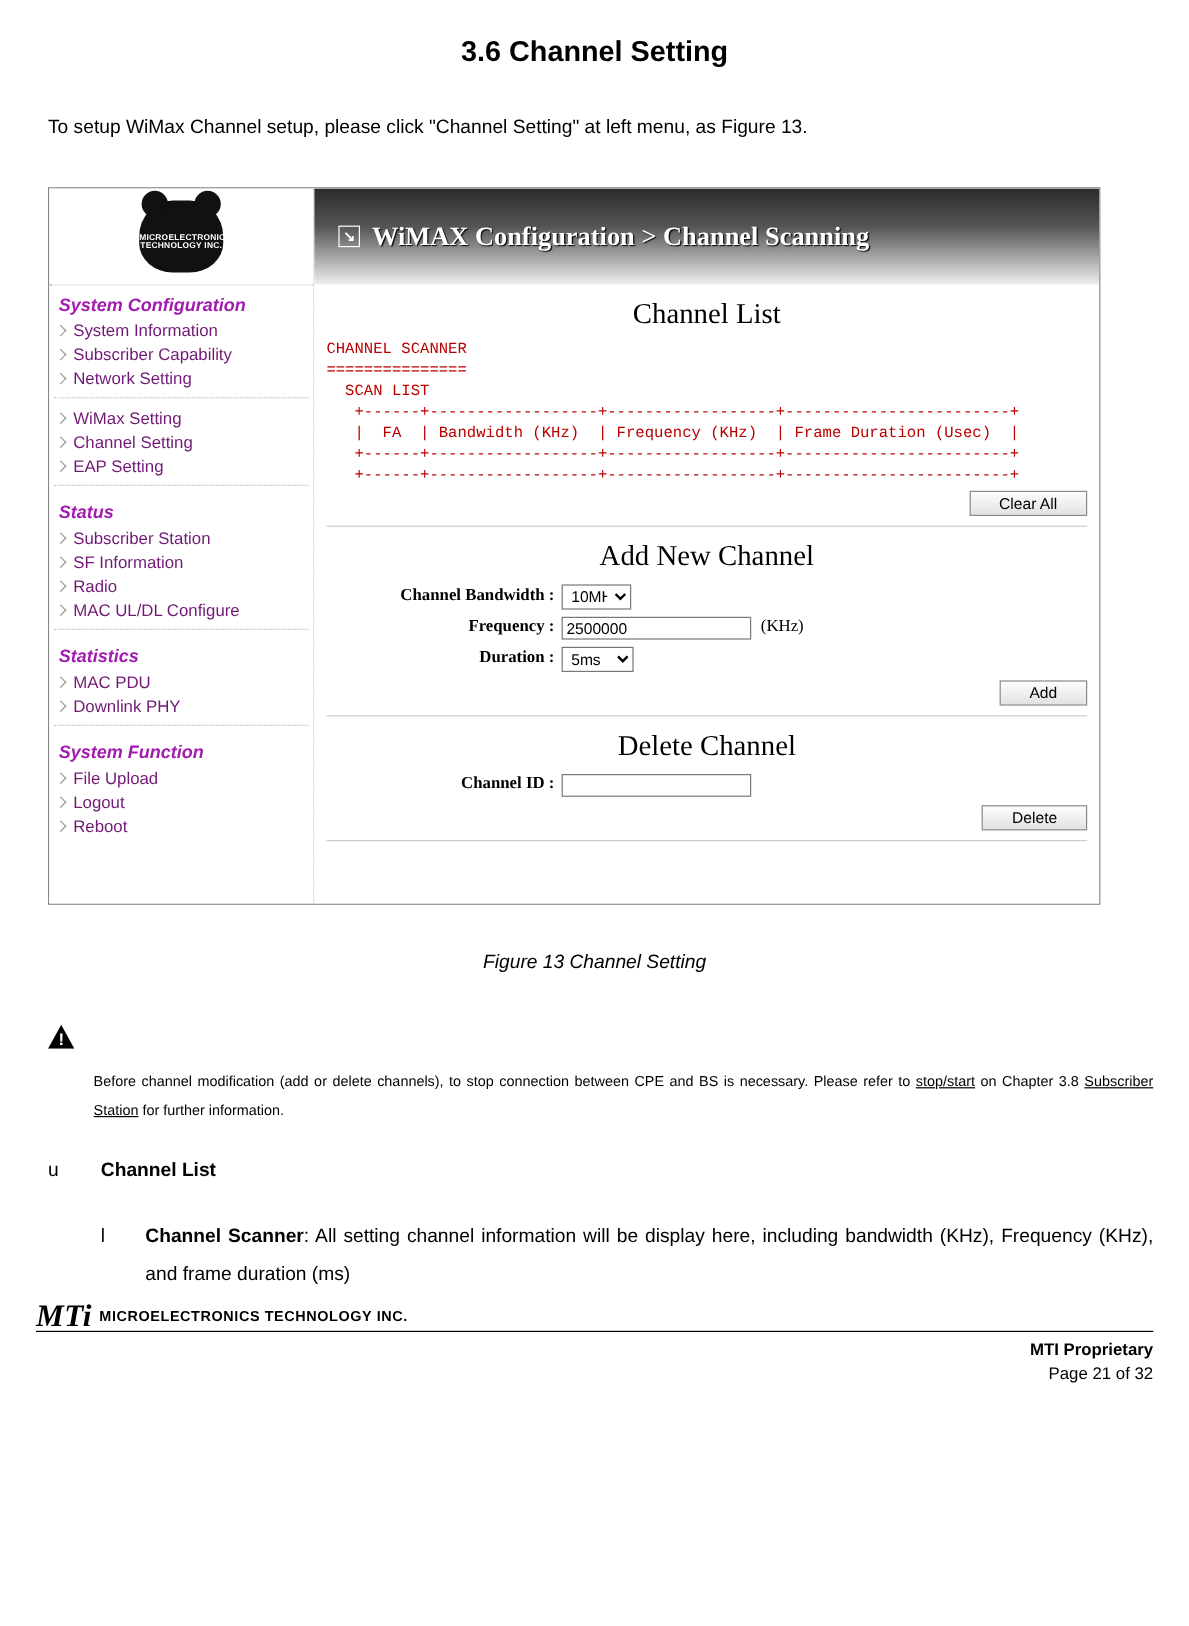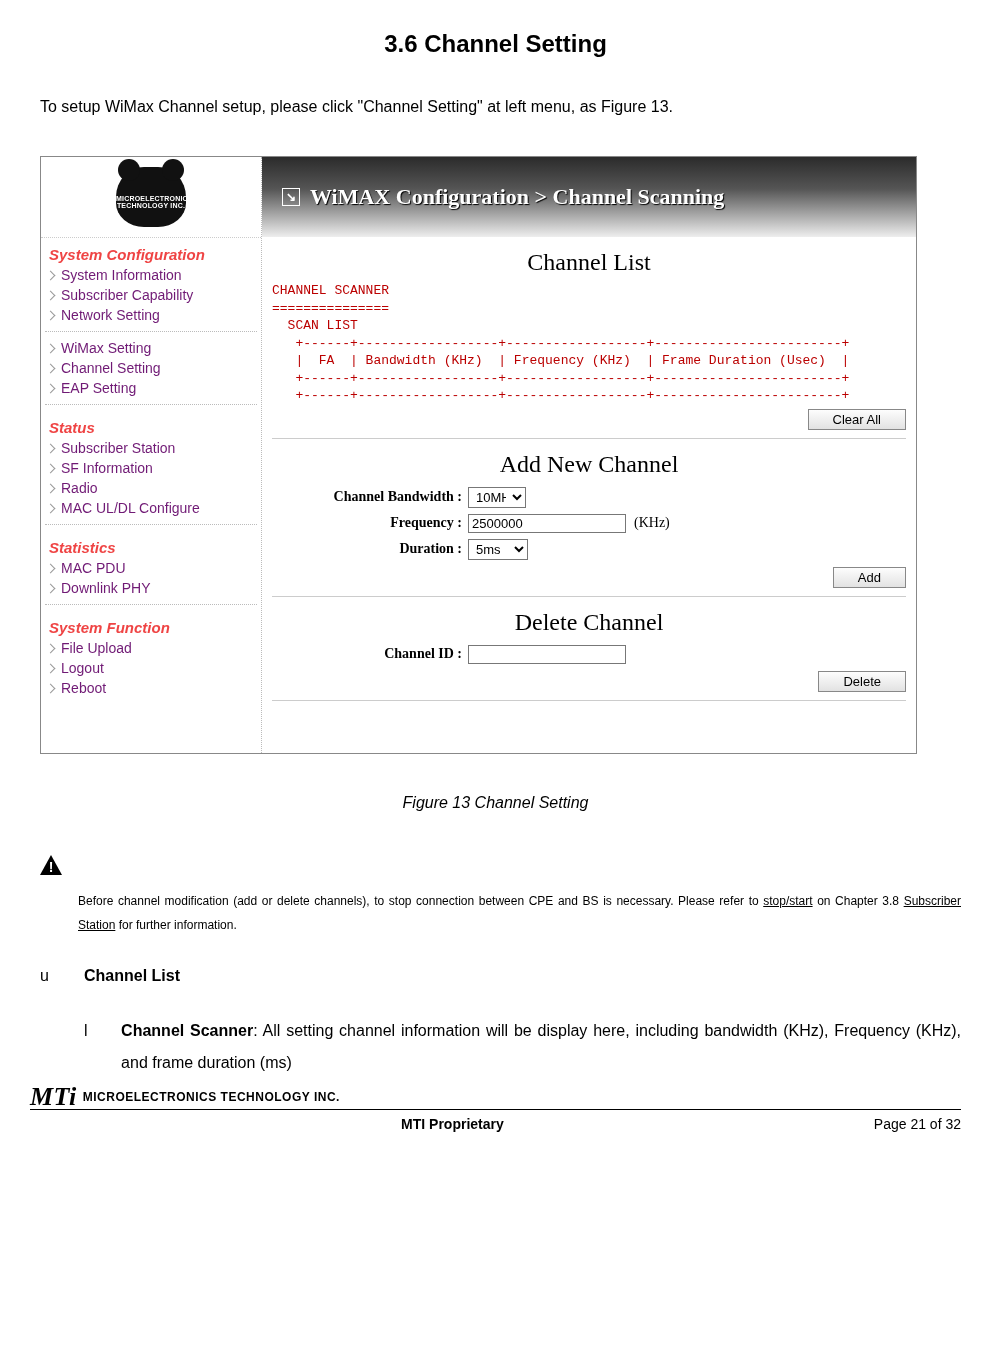--- a/index.html
+++ b/index.html
@@ -60,21 +60,21 @@
     border-radius: 50%;
     top: -8px;
   }
   .logo-shape::before { left: 2px; }
   .logo-shape::after  { right: 2px; }
   .logo-text { font-size: 7px; color:#fff; text-align:center; position:absolute; top:28px; left:0; right:0; font-weight:bold; letter-spacing:0.2px;}
 
   .side-section-title {
     font-weight: bold;
     font-style: italic;
-    color: #ef4444;
+    color: #a21caf;
     padding: 8px 8px 2px 8px;
     font-size: 15px;
   }
   .side-item {
     padding: 2px 8px 2px 20px;
     color: #701a75;
     font-size: 14px;
     position: relative;
   }
   .side-item::before {
@@ -201,20 +201,21 @@
 
   .footer {
     border-top: 1px solid #000;
     margin-top: 30px;
     display: flex;
     align-items: flex-end;
     justify-content: flex-end;
     font-size: 13px;
     padding-top: 2px;
     position: relative;
+    flex-direction: column;
   }
   .footer-logo {
     position: absolute;
     left: 0;
     top: -28px;
     display: flex;
     align-items: center;
     font-weight: bold;
     font-size: 12px;
     letter-spacing: 0.5px;

